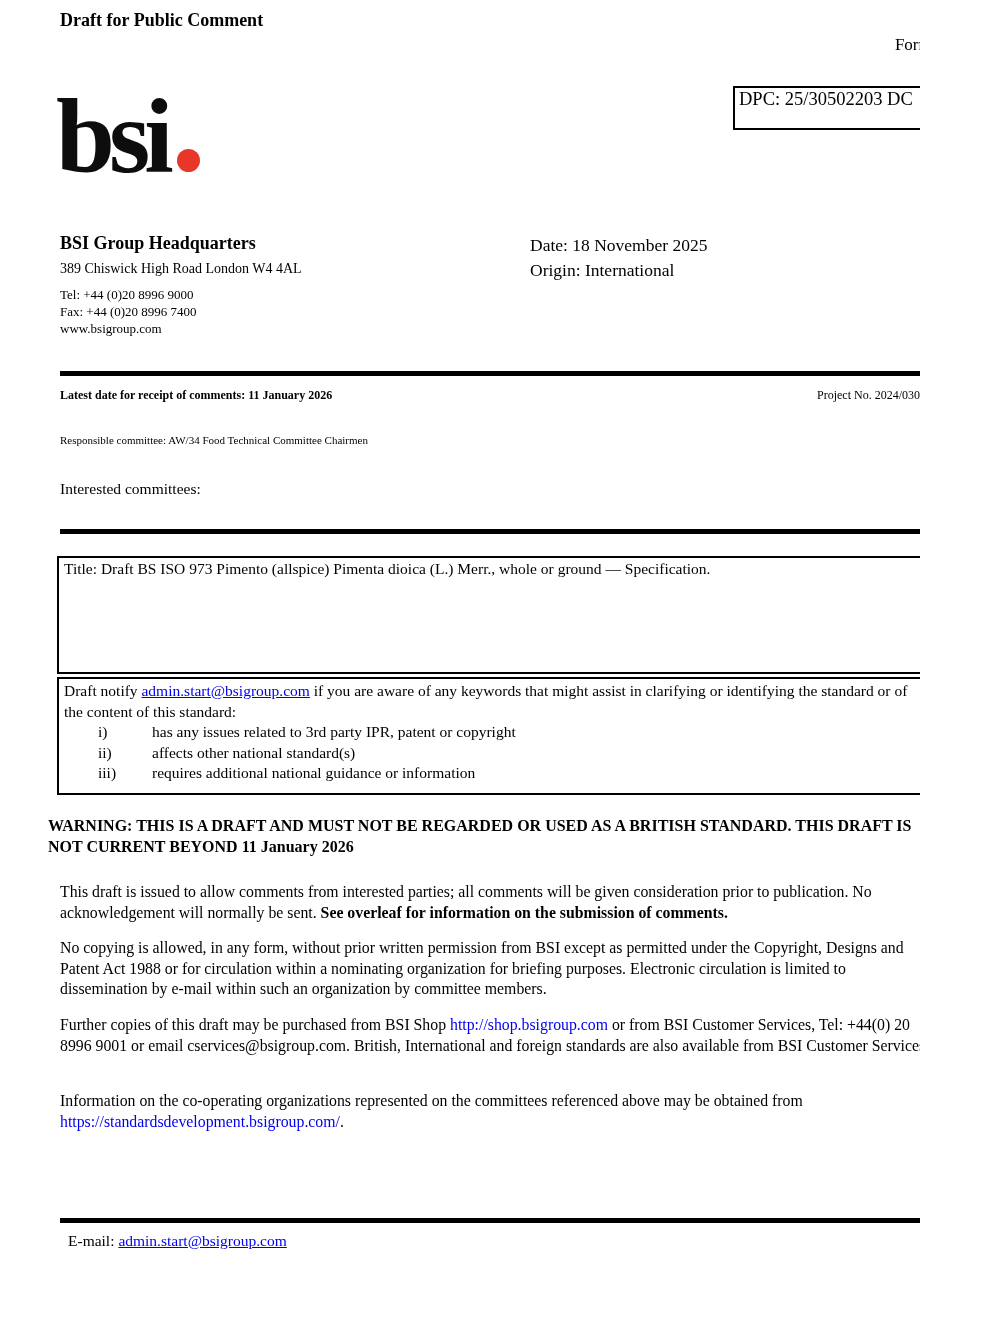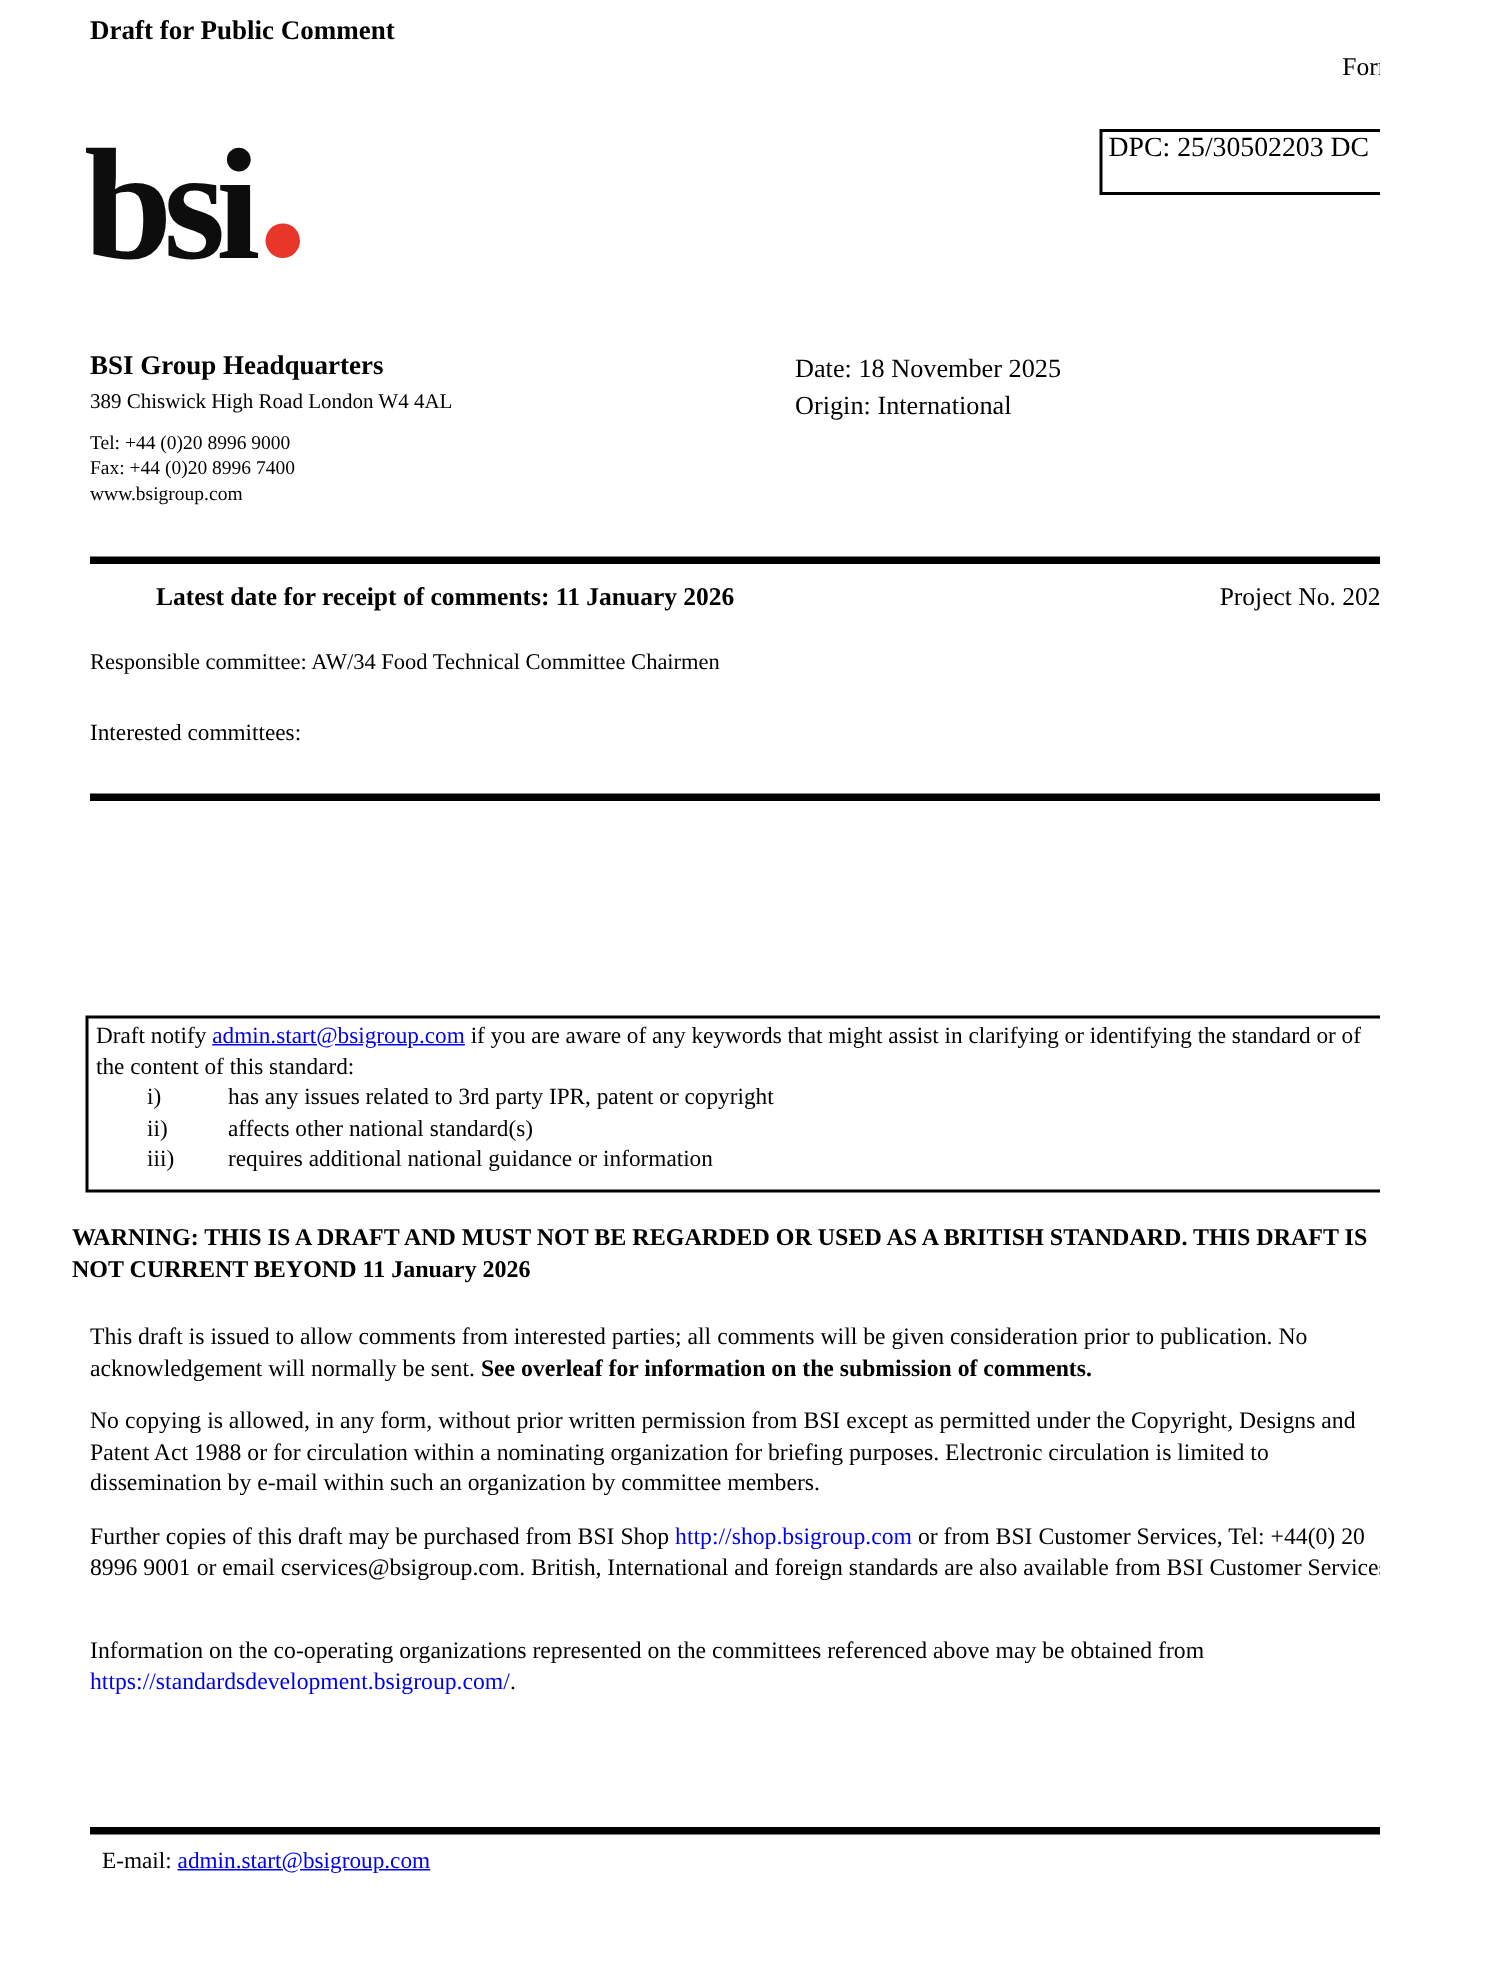--- a/index.html
+++ b/index.html
@@ -54,25 +54,24 @@
   .meta{ left:530px; top:233px; width:400px; text-align:left; font-size:17.5px; line-height:25px; }
 
   .rule{ left:60px; width:870px; height:5px; background:#000; }
   .rule-1{ top:371px; }
   .rule-2{ top:529px; }
   .rule-3{ top:1218px; }
 
   .comments-row{
     left:60px; top:388px; width:872px;
     display:flex; justify-content:space-between;
-    font-size:17px;
-    margin-left:44px;
+    font-size:12px;
   }
   .comments-row .latest{ font-weight:bold; }
-  .responsible{ left:60px; top:434px; font-size:15px; }
+  .responsible{ left:60px; top:434px; font-size:11px; }
   .interested{ left:60px; top:480px; font-size:15.5px; }
 
   .title-box{
     left:57px; top:556px; width:873px; height:118px;
     border:2px solid #000;
     padding:2px 5px;
     font-size:15.5px;
   }
   .notify-box{
     left:57px; top:677px; width:873px; height:118px;
@@ -132,20 +131,23 @@
 
   <div class="abs comments-row">
     <span class="latest">Latest date for receipt of comments: 11 January 2026</span>
     <span>Project No. 2024/03001</span>
   </div>
   <div class="abs responsible">Responsible committee: AW/34 Food Technical Committee Chairmen</div>
   <div class="abs interested">Interested committees:</div>
 
   <div class="abs rule rule-2"></div>
 
+  <div class="abs title-box">
+    <span>Title: Draft BS ISO 973 Pimento (allspice) Pimenta dioica (L.) Merr., whole or ground — Specification.</span>
+  </div>
 
   <div class="abs notify-box">
     <div><span>Draft notify </span><a class="link">admin.start@bsigroup.com</a><span> if you are aware of any keywords that might assist in clarifying or identifying the standard or of the content of this standard:</span></div>
     <div class="notify-list">
       <div class="notify-item">
         <span class="num">i)</span>
         <span>has any issues related to 3rd party IPR, patent or copyright</span>
       </div>
       <div class="notify-item">
         <span class="num">ii)</span>

